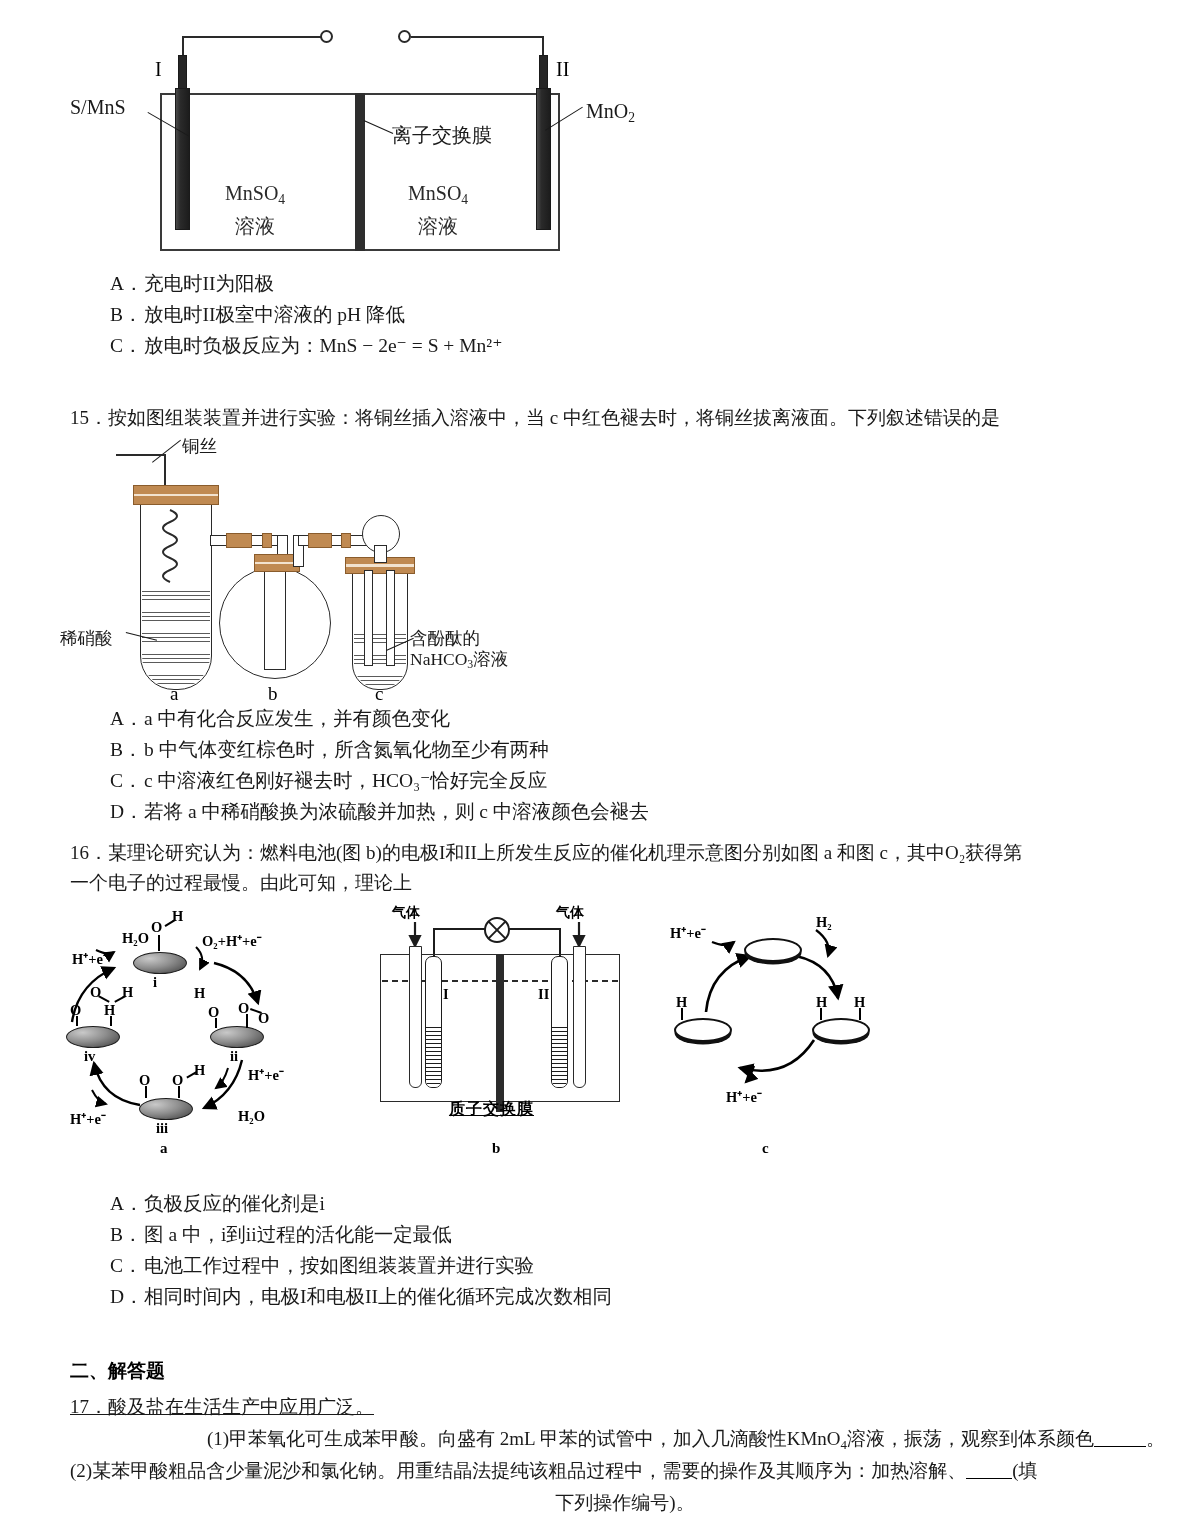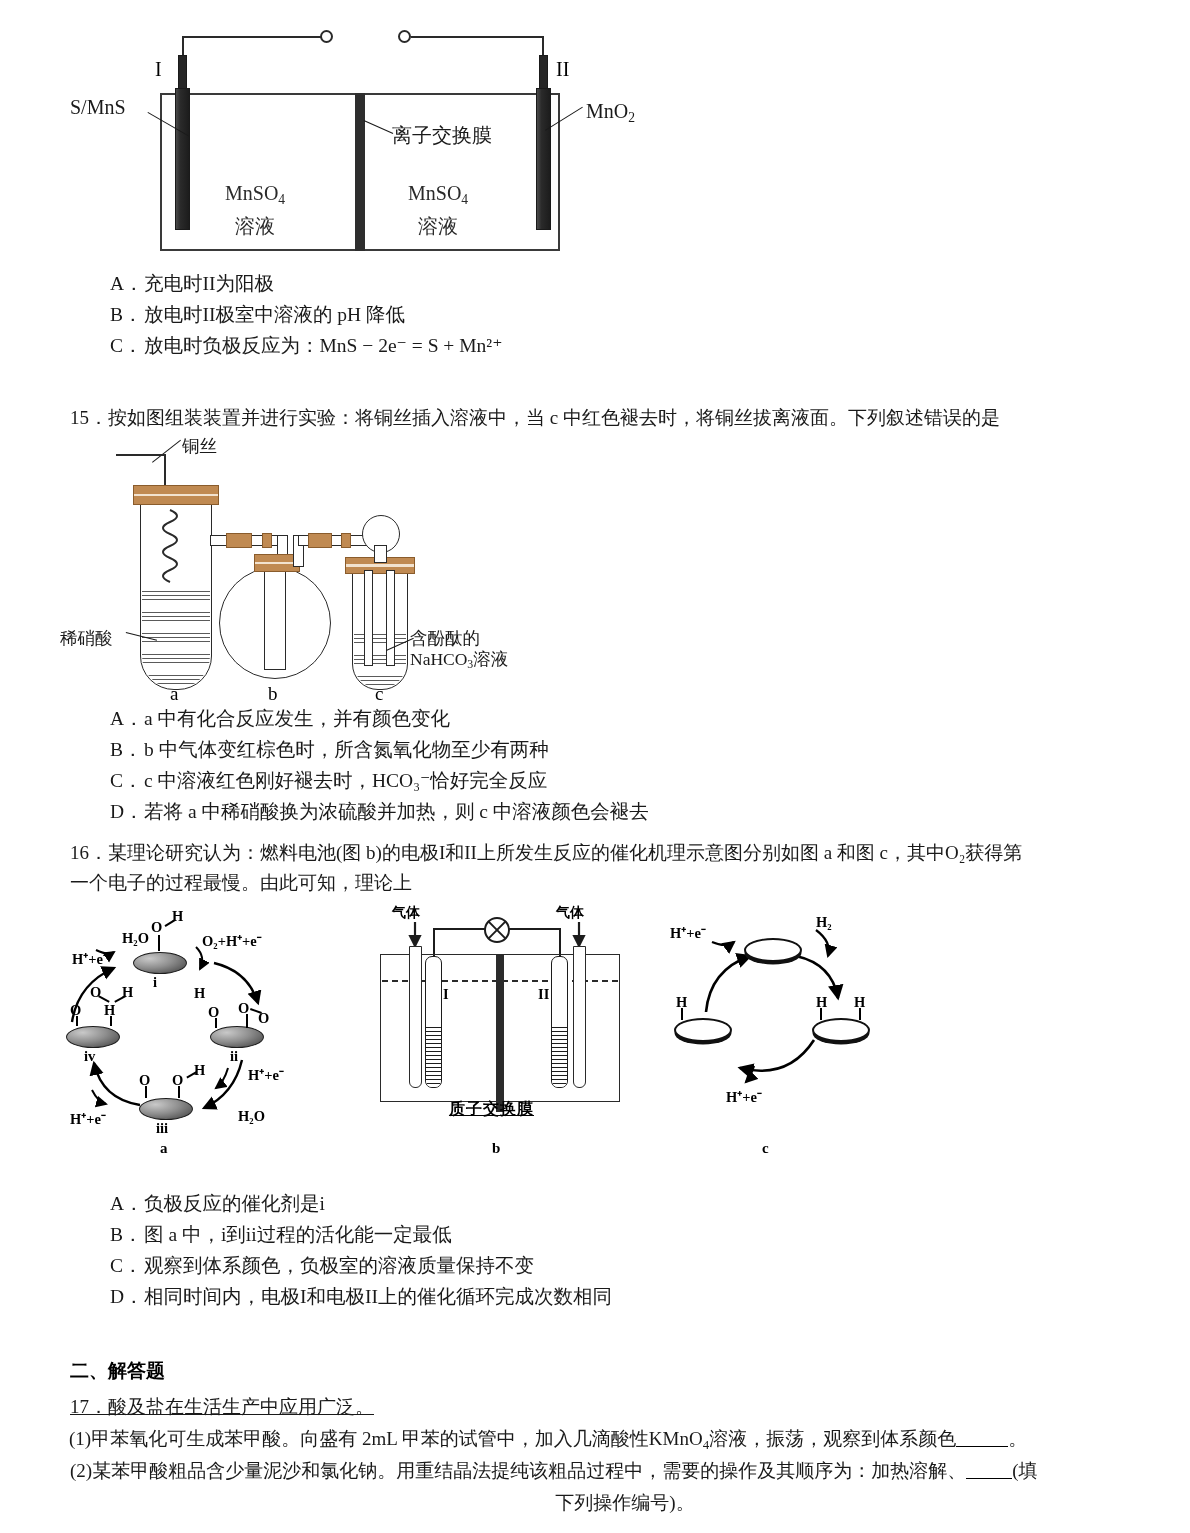--- a/index.html
+++ b/index.html
@@ -538,34 +538,34 @@
   </div>
 
   <div class="abs" style="left:110px; top:1182px;margin-top:6px;">
     <div class="opt">
       <span class="lbl">A．</span><span>负极反应的催化剂是i</span>
     </div>
     <div class="opt">
       <span class="lbl">B．</span><span>图 a 中，i到ii过程的活化能一定最低</span>
     </div>
     <div class="opt">
-      <span class="lbl">C．</span><span>观察到体系颜色，负极室的溶液质量保持不变</span>
+      <span class="lbl">C．</span><span>电池工作过程中，按如图组装装置并进行实验</span>
     </div>
     <div class="opt">
       <span class="lbl">D．</span><span>相同时间内，电极I和电极II上的催化循环完成次数相同</span>
     </div>
   </div>
 
   <div class="abs sec-head" style="left:70px; top:1358px;">二、解答题</div>
 
   <div class="abs qtext" style="left:70px; top:1392px; width:1110px;text-decoration:underline;">
     <span>17．</span><span>酸及盐在生活生产中应用广泛。</span>
   </div>
 
-  <div class="abs qtext" style="left:69px; top:1424px; width:1110px;">
+  <div class="abs qtext" style="left:55px; top:1424px; width:1110px;text-align:right;">
     <span>(1)甲苯氧化可生成苯甲酸。向盛有 2mL 甲苯的试管中，加入几滴酸性KMnO</span><sub>4</sub><span>溶液，振荡，观察到体系颜色</span><span class="blank"></span><span>。</span>
   </div>
 
   <div class="abs qtext" style="left:70px; top:1456px; width:1110px;">
     <span>(2)某苯甲酸粗品含少量泥沙和氯化钠。用重结晶法提纯该粗品过程中，需要的操作及其顺序为：加热溶解、</span><span class="blank short"></span><span>(填</span>
   </div>
   <div class="abs qtext" style="left:70px; top:1488px; width:1110px;text-align:center;">
     <span>下列操作编号)。</span>
   </div>
 

